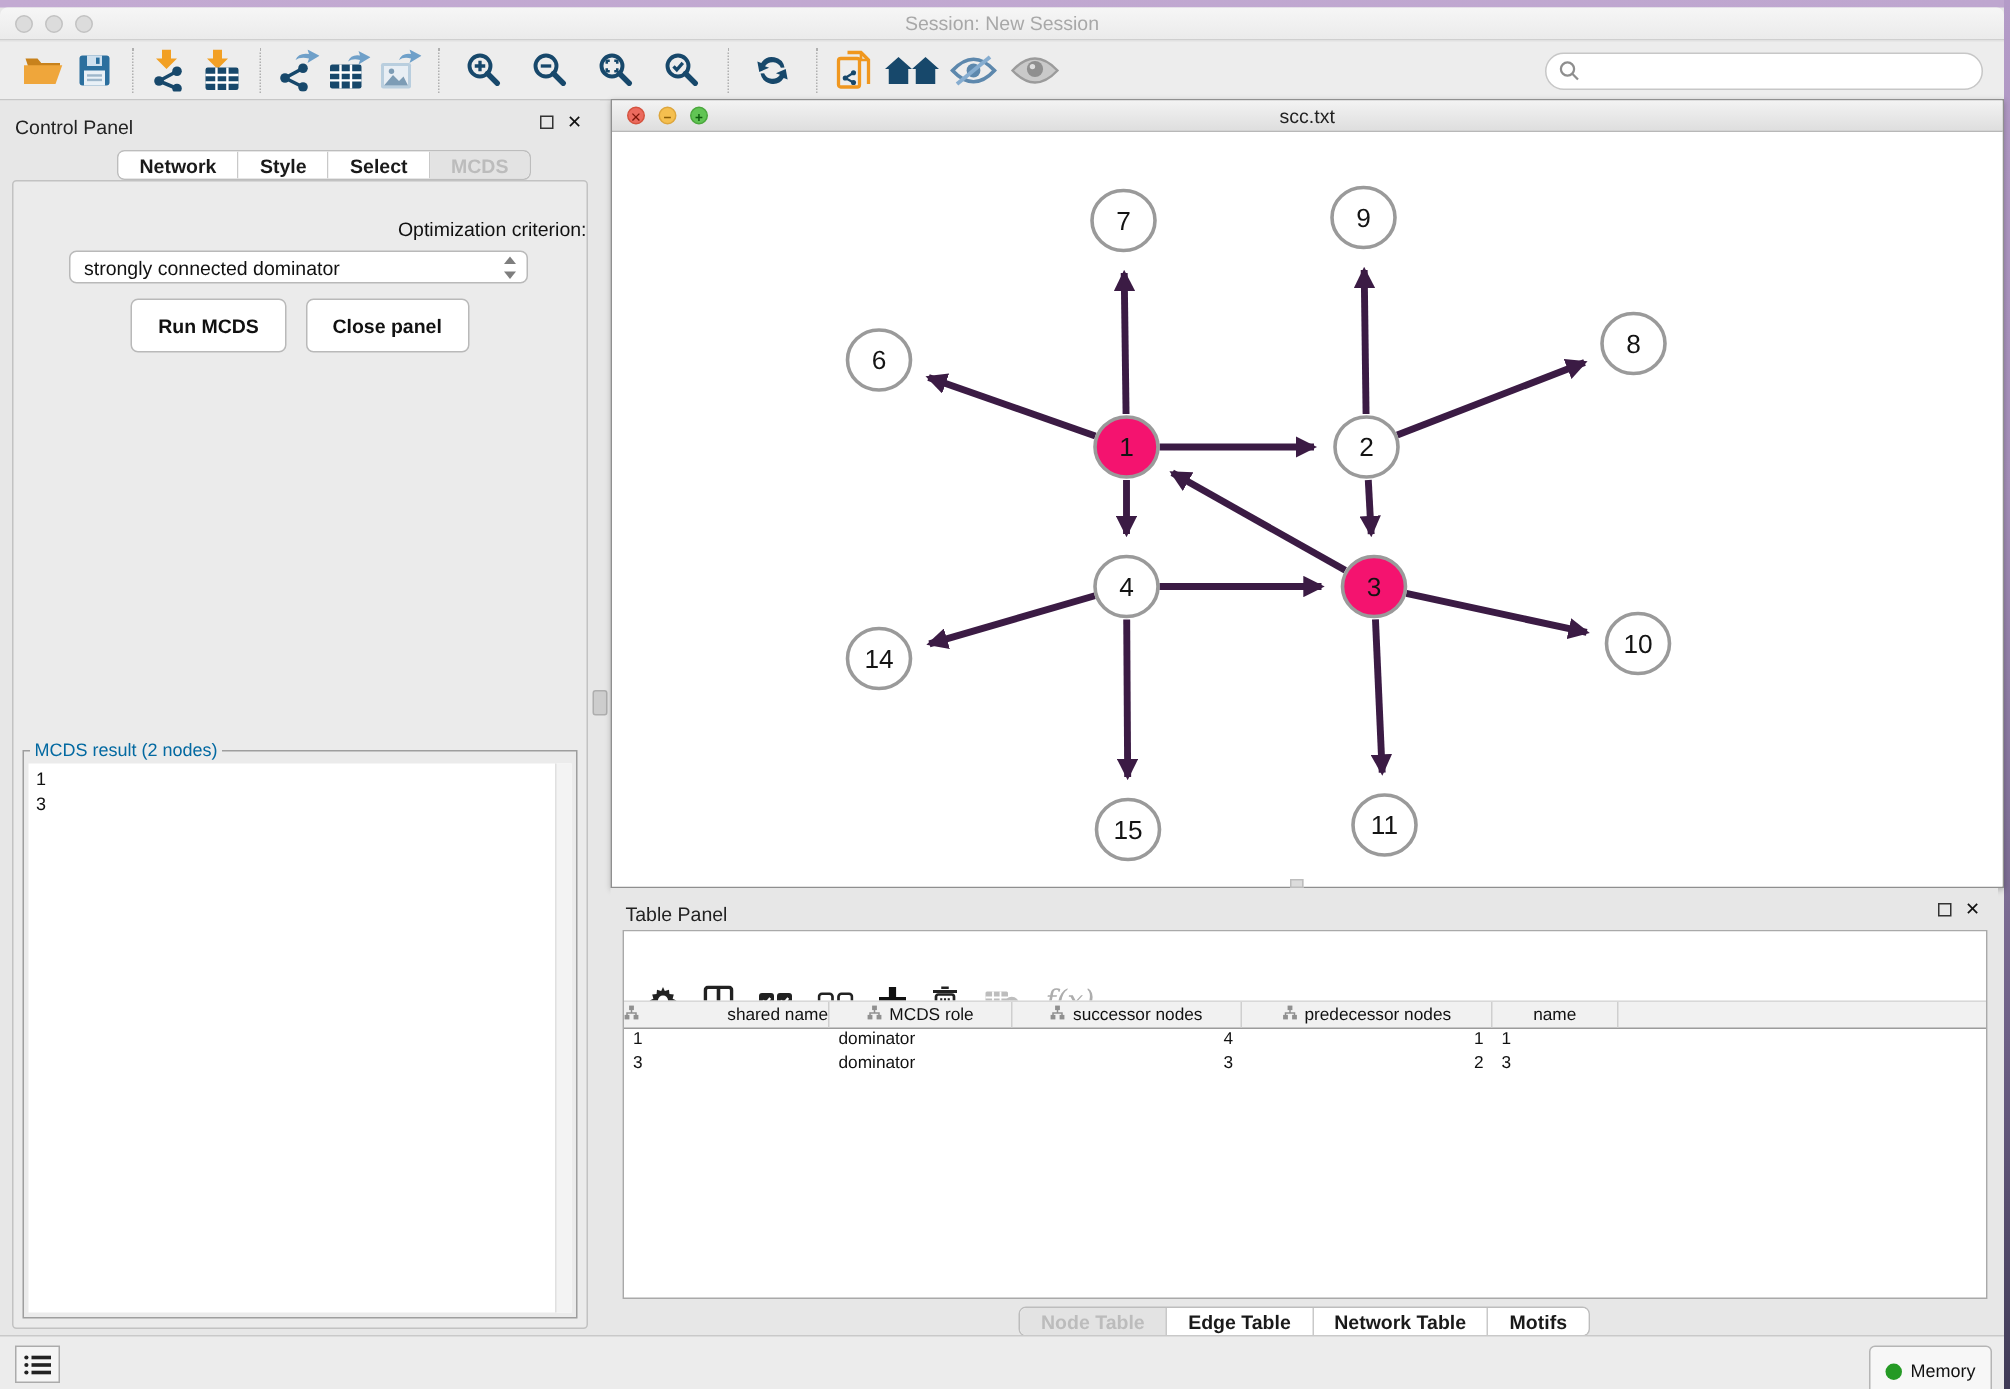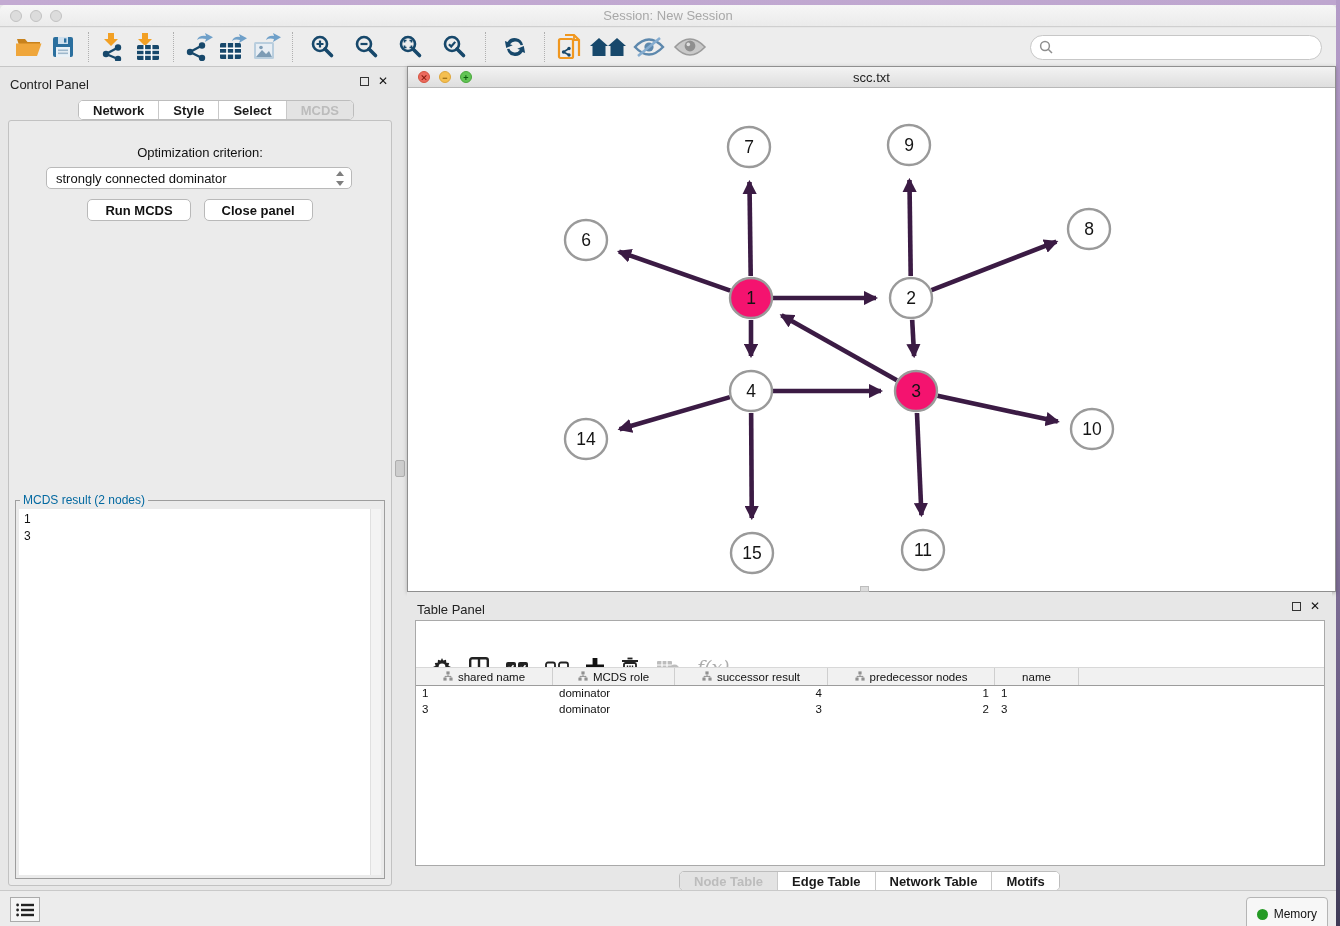--- a/index.html
+++ b/index.html
@@ -34,25 +34,25 @@
   .ico-float { width:9px; height:9px; border:1.6px solid #333; display:inline-block; }
   .ico-close { font-size:12px; font-weight:bold; color:#111; line-height:9px; }
 
   .seg-tabs { position:absolute; display:flex; border:1px solid #bdbdbd; border-radius:5px; overflow:hidden; background:#fff; }
   .cp-tabs { left:78px; top:33px; height:20px; }
   .seg { padding:2px 14px; font-size:13px; font-weight:600; color:#1a1a1a; background:#fff; border-right:1px solid #c9c9c9; white-space:nowrap; }
   .seg:last-child { border-right:none; }
   .seg.disabled-selected { background:#e3e3e3; color:#bcbcbc; }
 
   .cp-body { position:absolute; left:8px; right:8px; top:53px; bottom:4px; background:#ebebeb; border:1px solid #c2c2c2; border-radius:3px; }
-  .opt-label { position:absolute; left:0; right:0; top:24px; text-align:center; font-size:13px; color:#111; }
+  .opt-label { position:absolute; left:0; right:0; top:24px; text-align:right; font-size:13px; color:#111; }
   .dropdown { position:absolute; left:37px; right:39px; top:46px; height:22px; background:#fff; border:1px solid #b9b9b9; border-radius:5px; font-size:13px; color:#111; display:flex; align-items:center; padding-left:9px; }
   .dropdown .stepper { position:absolute; right:6px; top:2px; }
   .cp-buttons { position:absolute; left:0; right:0; top:78px; display:flex; justify-content:center; gap:13px; }
-  .mac-btn { height:22px; background:#fff; border:1px solid #b9b9b9; border-radius:5px; font-size:13px; font-weight:600; color:#111; padding:0 17px; font-family:inherit; }
+  .mac-btn { height:36px; background:#fff; border:1px solid #b9b9b9; border-radius:5px; font-size:13px; font-weight:600; color:#111; padding:0 17px; font-family:inherit; }
 
   .result-box { position:absolute; left:6px; right:6px; top:372px; bottom:6px; border:1px solid #9e9e9e; }
   .result-box legend { font-size:12px; color:#0369a1; margin-left:4px; padding:0 3px; }
   .result-text { position:absolute; left:3px; right:3px; top:2px; bottom:3px; background:#fff; font-size:12px; color:#111; padding:2px 0 0 5px; white-space:pre-line; line-height:17px; }
   .result-scroll { position:absolute; right:3px; top:2px; bottom:3px; width:11px; background:#f3f3f3; border-left:1px solid #e0e0e0; }
 
   .v-divider-grip { position:absolute; left:395px; top:455px; width:10px; height:17px; background:#cdcdcd; border:1px solid #aeaeae; border-radius:2px; }
 
   
   .net-window { position:absolute; left:407px; top:61px; width:929px; height:526px; border:1px solid #8f8f8f; background:#fff; box-shadow:0 1px 4px rgba(0,0,0,.25); }
@@ -408,21 +408,21 @@
               <rect x="1" y="2" width="15" height="12" rx="1" fill="#bdbdbd"></rect>
               <path d="M1 6h15 M1 10h15 M6 2v12 M11 2v12" stroke="#fff" stroke-width="1.2"></path>
               <circle cx="18.5" cy="10.5" r="5" fill="#bdbdbd"></circle>
               <path d="M16.5 8.5l4 4 M20.5 8.5l-4 4" stroke="#fff" stroke-width="1.4"></path>
             </svg>
         </span>
         <span class="tp-tool fx">f(x)</span>
       </div>
       <div class="tp-table" id="tp-table">
           <div class="tp-head">
-            <div class="th" style="width: 137px;">
+            <div class="th" style="width: 137px; justify-content: space-between;">
               <span><svg width="10" height="10" viewBox="0 0 10 10">
                   <rect x="3.4" y="0.4" width="3.2" height="3" fill="#909090"></rect>
                   <rect x="0.4" y="6.6" width="3.2" height="3" fill="#909090"></rect>
                   <rect x="6.4" y="6.6" width="3.2" height="3" fill="#909090"></rect>
                   <path d="M5 3.4v2 M2 6.6v-1.2h6v1.2" stroke="#909090" stroke-width="1" fill="none"></path>
                 </svg></span>
               <span>shared name</span>
             </div>
             <div class="th" style="width: 122px;">
               <span><svg width="10" height="10" viewBox="0 0 10 10">
@@ -433,21 +433,21 @@
                 </svg></span>
               <span>MCDS role</span>
             </div>
             <div class="th" style="width: 153px;">
               <span><svg width="10" height="10" viewBox="0 0 10 10">
                   <rect x="3.4" y="0.4" width="3.2" height="3" fill="#909090"></rect>
                   <rect x="0.4" y="6.6" width="3.2" height="3" fill="#909090"></rect>
                   <rect x="6.4" y="6.6" width="3.2" height="3" fill="#909090"></rect>
                   <path d="M5 3.4v2 M2 6.6v-1.2h6v1.2" stroke="#909090" stroke-width="1" fill="none"></path>
                 </svg></span>
-              <span>successor result</span>
+              <span>successor nodes</span>
             </div>
             <div class="th" style="width: 167px;">
               <span><svg width="10" height="10" viewBox="0 0 10 10">
                   <rect x="3.4" y="0.4" width="3.2" height="3" fill="#909090"></rect>
                   <rect x="0.4" y="6.6" width="3.2" height="3" fill="#909090"></rect>
                   <rect x="6.4" y="6.6" width="3.2" height="3" fill="#909090"></rect>
                   <path d="M5 3.4v2 M2 6.6v-1.2h6v1.2" stroke="#909090" stroke-width="1" fill="none"></path>
                 </svg></span>
               <span>predecessor nodes</span>
             </div>

